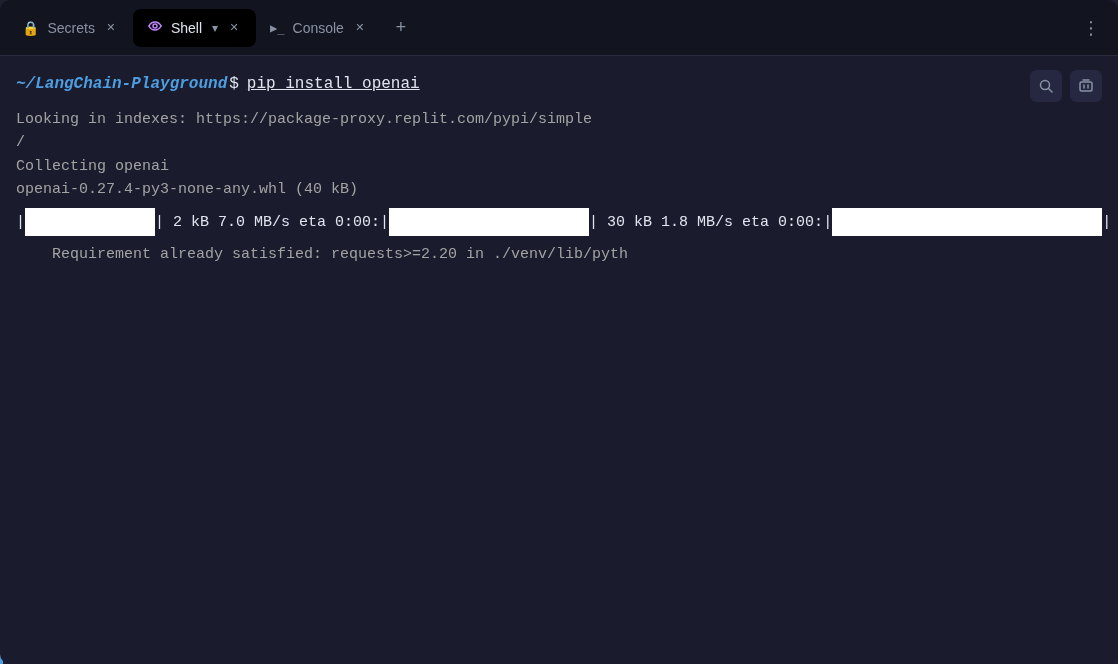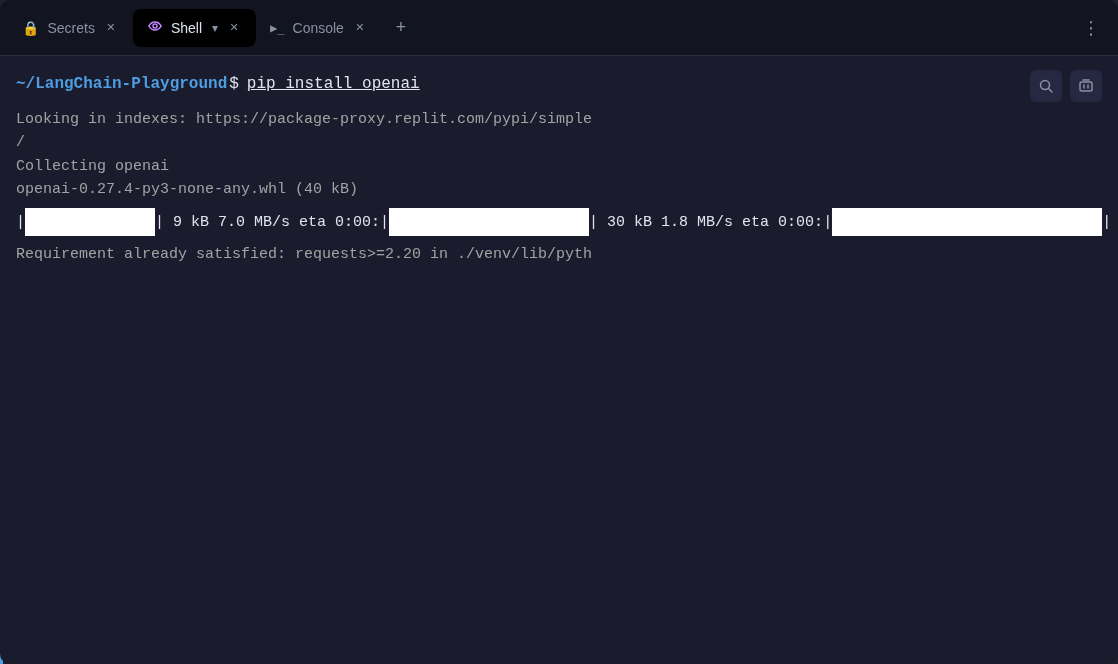--- a/index.html
+++ b/index.html
@@ -139,20 +139,21 @@
       align-items: baseline;
       margin-bottom: 12px;
       font-size: 16px;
       line-height: 1.5;
     }
 
     .prompt-path {
       color: #4d9de0;
       font-weight: bold;
       font-size: 16px;
+      font-style: italic;
     }
 
     .prompt-symbol {
       color: #e0e4ef;
       font-size: 16px;
       margin-left: 2px;
     }
 
     .command-text {
       color: #e0e4ef;
@@ -283,31 +284,31 @@
       <span class="output-line">Looking in indexes: https://package-proxy.replit.com/pypi/simple</span>
       <span class="output-line">/</span>
       <span class="output-line">Collecting openai</span>
       <span class="output-line">openai-0.27.4-py3-none-any.whl (40 kB)</span>
     </div>
 
     <div class="progress-container" id="progress-bars">
     <div class="progress-row">
           <span class="bar-pipe">|</span>
           <span class="bar-fill" style="width: 130px;"></span>
-          <span class="progress-stats">| 9 kB 7.0 MB/s eta 0:00:</span>
+          <span class="progress-stats">| 2 kB 7.0 MB/s eta 0:00:</span>
         </div>
         <div class="progress-row">
           <span class="bar-pipe">|</span>
           <span class="bar-fill" style="width: 200px;"></span>
           <span class="progress-stats">| 30 kB 1.8 MB/s eta 0:00:</span>
         </div>
         <div class="progress-row">
           <span class="bar-pipe">|</span>
           <span class="bar-fill" style="width: 270px;"></span>
           <span class="progress-stats">| 30 kB 2.6 MB/s eta 0:00:</span>
         </div>
       </div>
 
-    <div class="terminal-output" style="margin-top:2px;">
+    <div class="terminal-output" style="margin-top:2px;margin-left:36px;">
       <span class="output-line">Requirement already satisfied: requests&gt;=2.20 in ./venv/lib/pyth</span>
     </div>
   </div>
 </div>
 
 </body></html>

